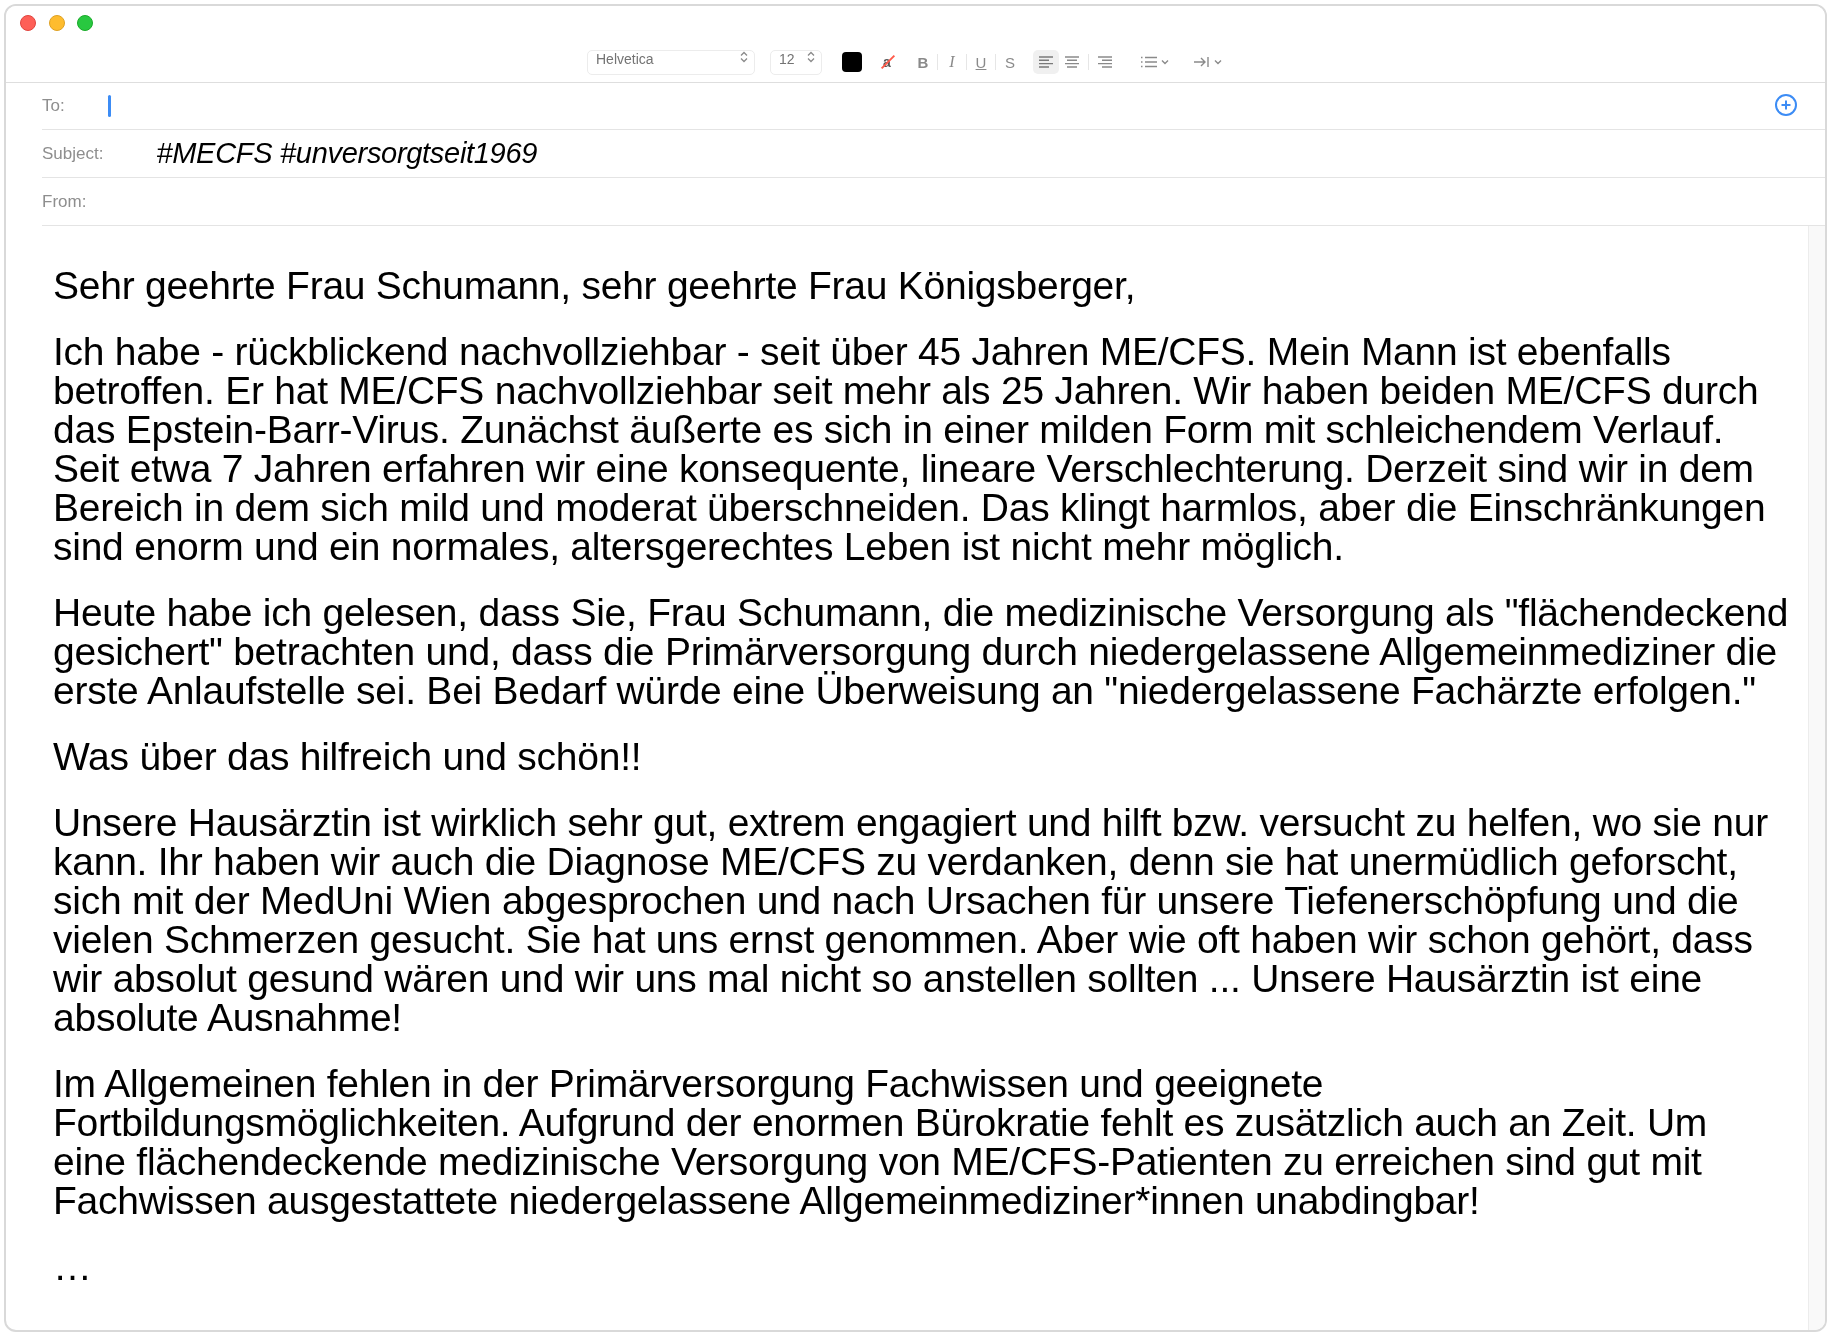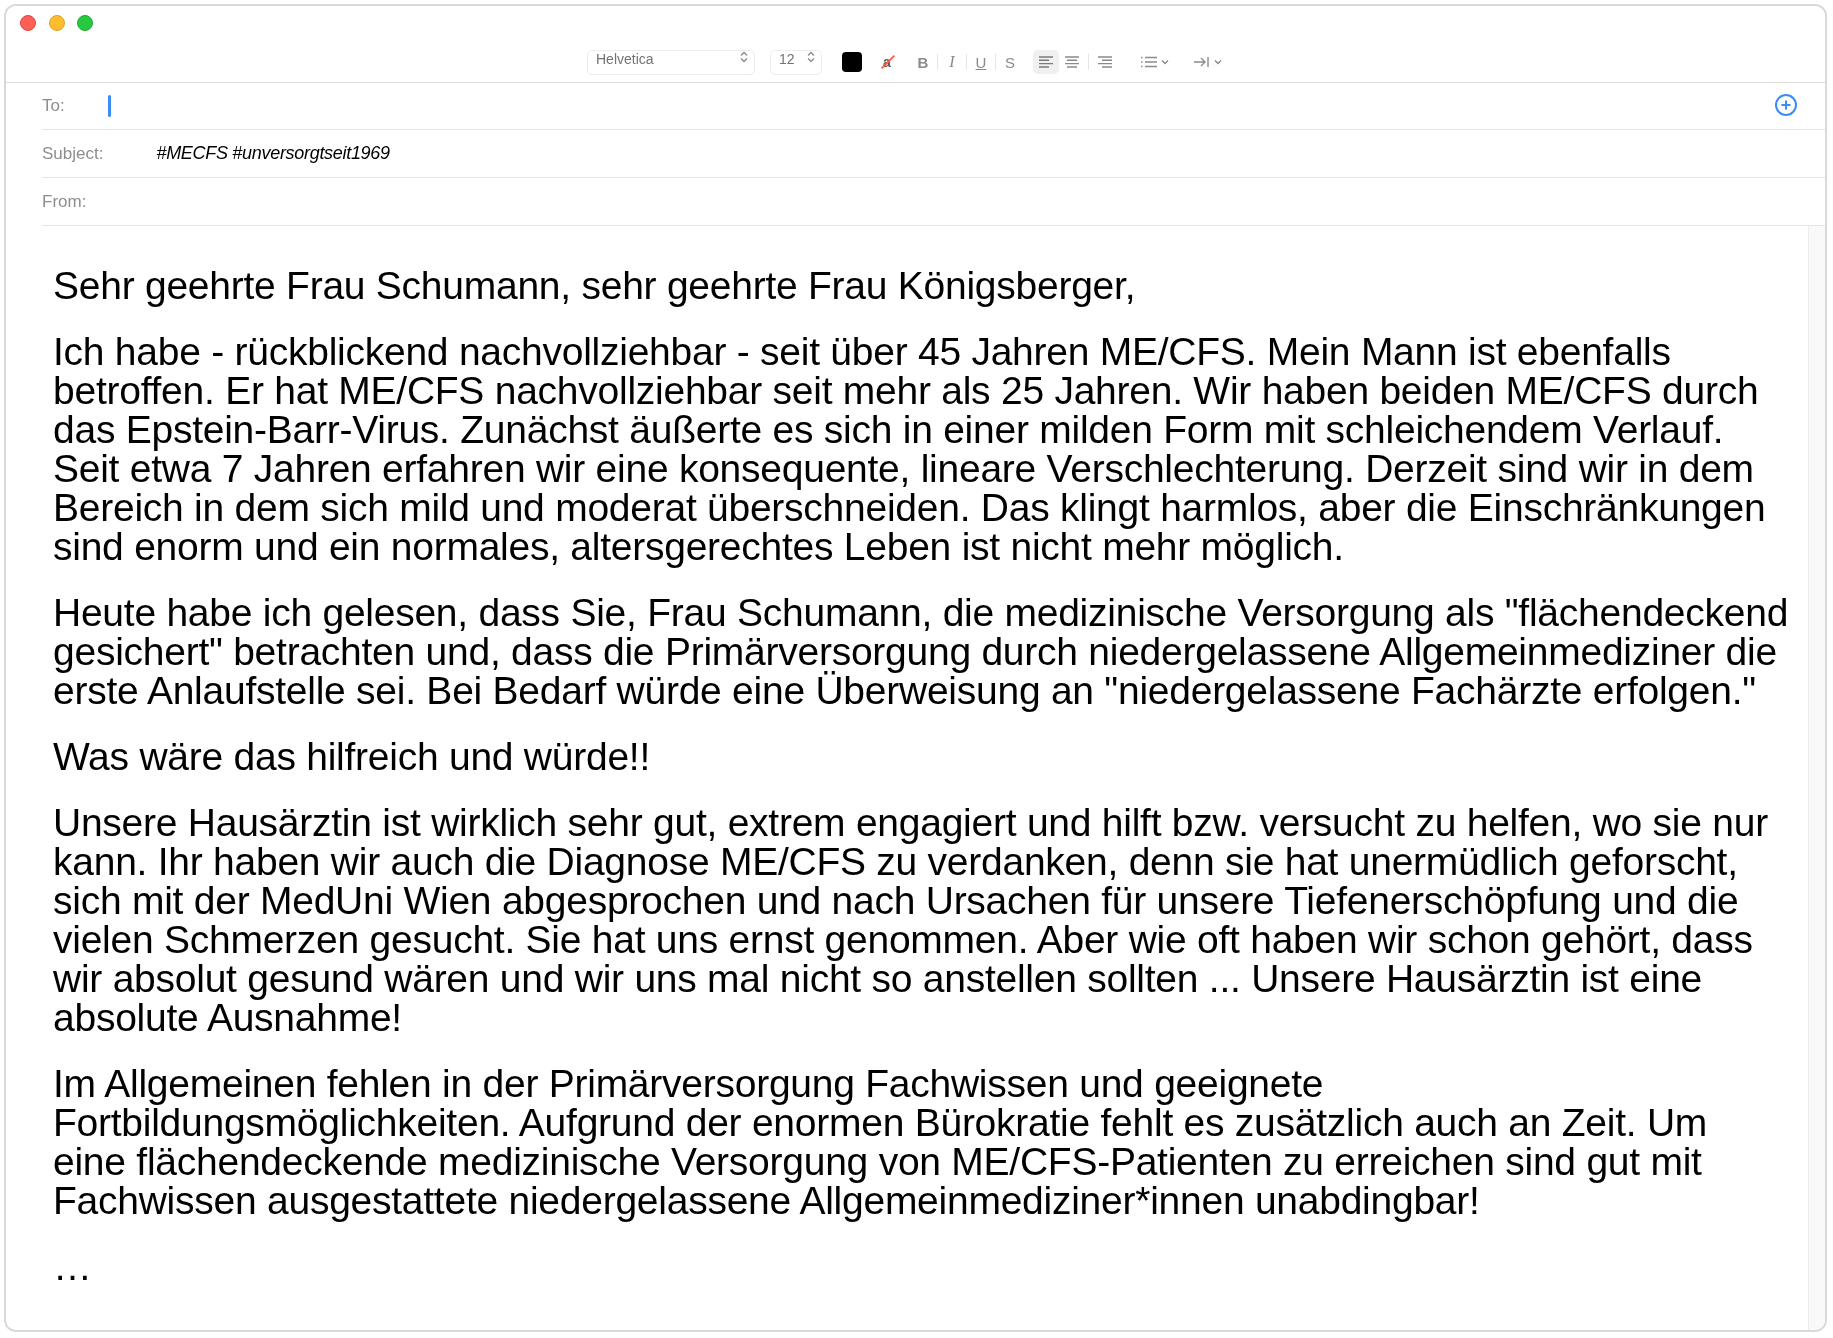--- a/index.html
+++ b/index.html
@@ -85,21 +85,21 @@
   .row-subject { top: 124px; height: 47px; }
   .row-from { top: 172px; height: 47px; align-items: center; }
   .field-label {
     font-size: 17px; color: #8e8e8e; margin-left: 0px;
   }
   .cursor {
     display: inline-block; width: 3px; height: 22px;
     background: #3c8cf5; border-radius: 2px; margin-left: 8px;
   }
   .subject-value {
-    font-size: 18px; font-style: italic; color: #000;
+    font-size: 29px; font-style: italic; color: #000;
     margin-left: 18px; letter-spacing: -0.3px;
   }
   .add-contact {
     position: absolute; right: 28px; top: 11px;
     width: 22px; height: 22px; border-radius: 50%;
     border: 2px solid #3c8cf5; box-sizing: border-box;
     color: #3c8cf5; font-size: 18px; line-height: 16px; text-align: center;
     font-weight: bold;
   }
 
@@ -217,20 +217,20 @@
 
   <div class="header-row row-from">
     <span class="field-label">From:</span>
     <span></span>
   </div>
 
   <div class="body">
     <p>Sehr geehrte Frau Schumann, sehr geehrte Frau Königsberger,</p>
     <p>Ich habe - rückblickend nachvollziehbar - seit über 45 Jahren ME/CFS. Mein Mann ist ebenfalls betroffen. Er hat ME/CFS nachvollziehbar seit mehr als 25 Jahren. Wir haben beiden ME/CFS durch das Epstein-Barr-Virus. Zunächst äußerte es sich in einer milden Form mit schleichendem Verlauf. Seit etwa 7 Jahren erfahren wir eine konsequente, lineare Verschlechterung. Derzeit sind wir in dem Bereich in dem sich mild und moderat überschneiden. Das klingt harmlos, aber die Einschränkungen sind enorm und ein normales, altersgerechtes Leben ist nicht mehr möglich.</p>
     <p>Heute habe ich gelesen, dass Sie, Frau Schumann, die medizinische Versorgung als "flächendeckend gesichert" betrachten und, dass die Primärversorgung durch niedergelassene Allgemeinmediziner die erste Anlaufstelle sei. Bei Bedarf würde eine Überweisung an "niedergelassene Fachärzte erfolgen."</p>
-    <p>Was wäre das hilfreich und würde!!</p>
+    <p>Was über das hilfreich und schön!!</p>
     <p>Unsere Hausärztin ist wirklich sehr gut, extrem engagiert und hilft bzw. versucht zu helfen, wo sie nur kann. Ihr haben wir auch die Diagnose ME/CFS zu verdanken, denn sie hat unermüdlich geforscht, sich mit der MedUni Wien abgesprochen und nach Ursachen für unsere Tiefenerschöpfung und die vielen Schmerzen gesucht. Sie hat uns ernst genommen. Aber wie oft haben wir schon gehört, dass wir absolut gesund wären und wir uns mal nicht so anstellen sollten ...  Unsere Hausärztin ist eine absolute Ausnahme!</p>
     <p>Im Allgemeinen fehlen in der Primärversorgung Fachwissen und geeignete Fortbildungsmöglichkeiten. Aufgrund der enormen Bürokratie fehlt es zusätzlich auch an Zeit. Um eine flächendeckende medizinische Versorgung von ME/CFS-Patienten zu erreichen sind gut mit Fachwissen ausgestattete niedergelassene Allgemeinmediziner*innen unabdingbar!</p>
     <p>…</p>
   </div>
 
   <div class="scrollbar-track"></div>
 </div>
 
 </body></html>

